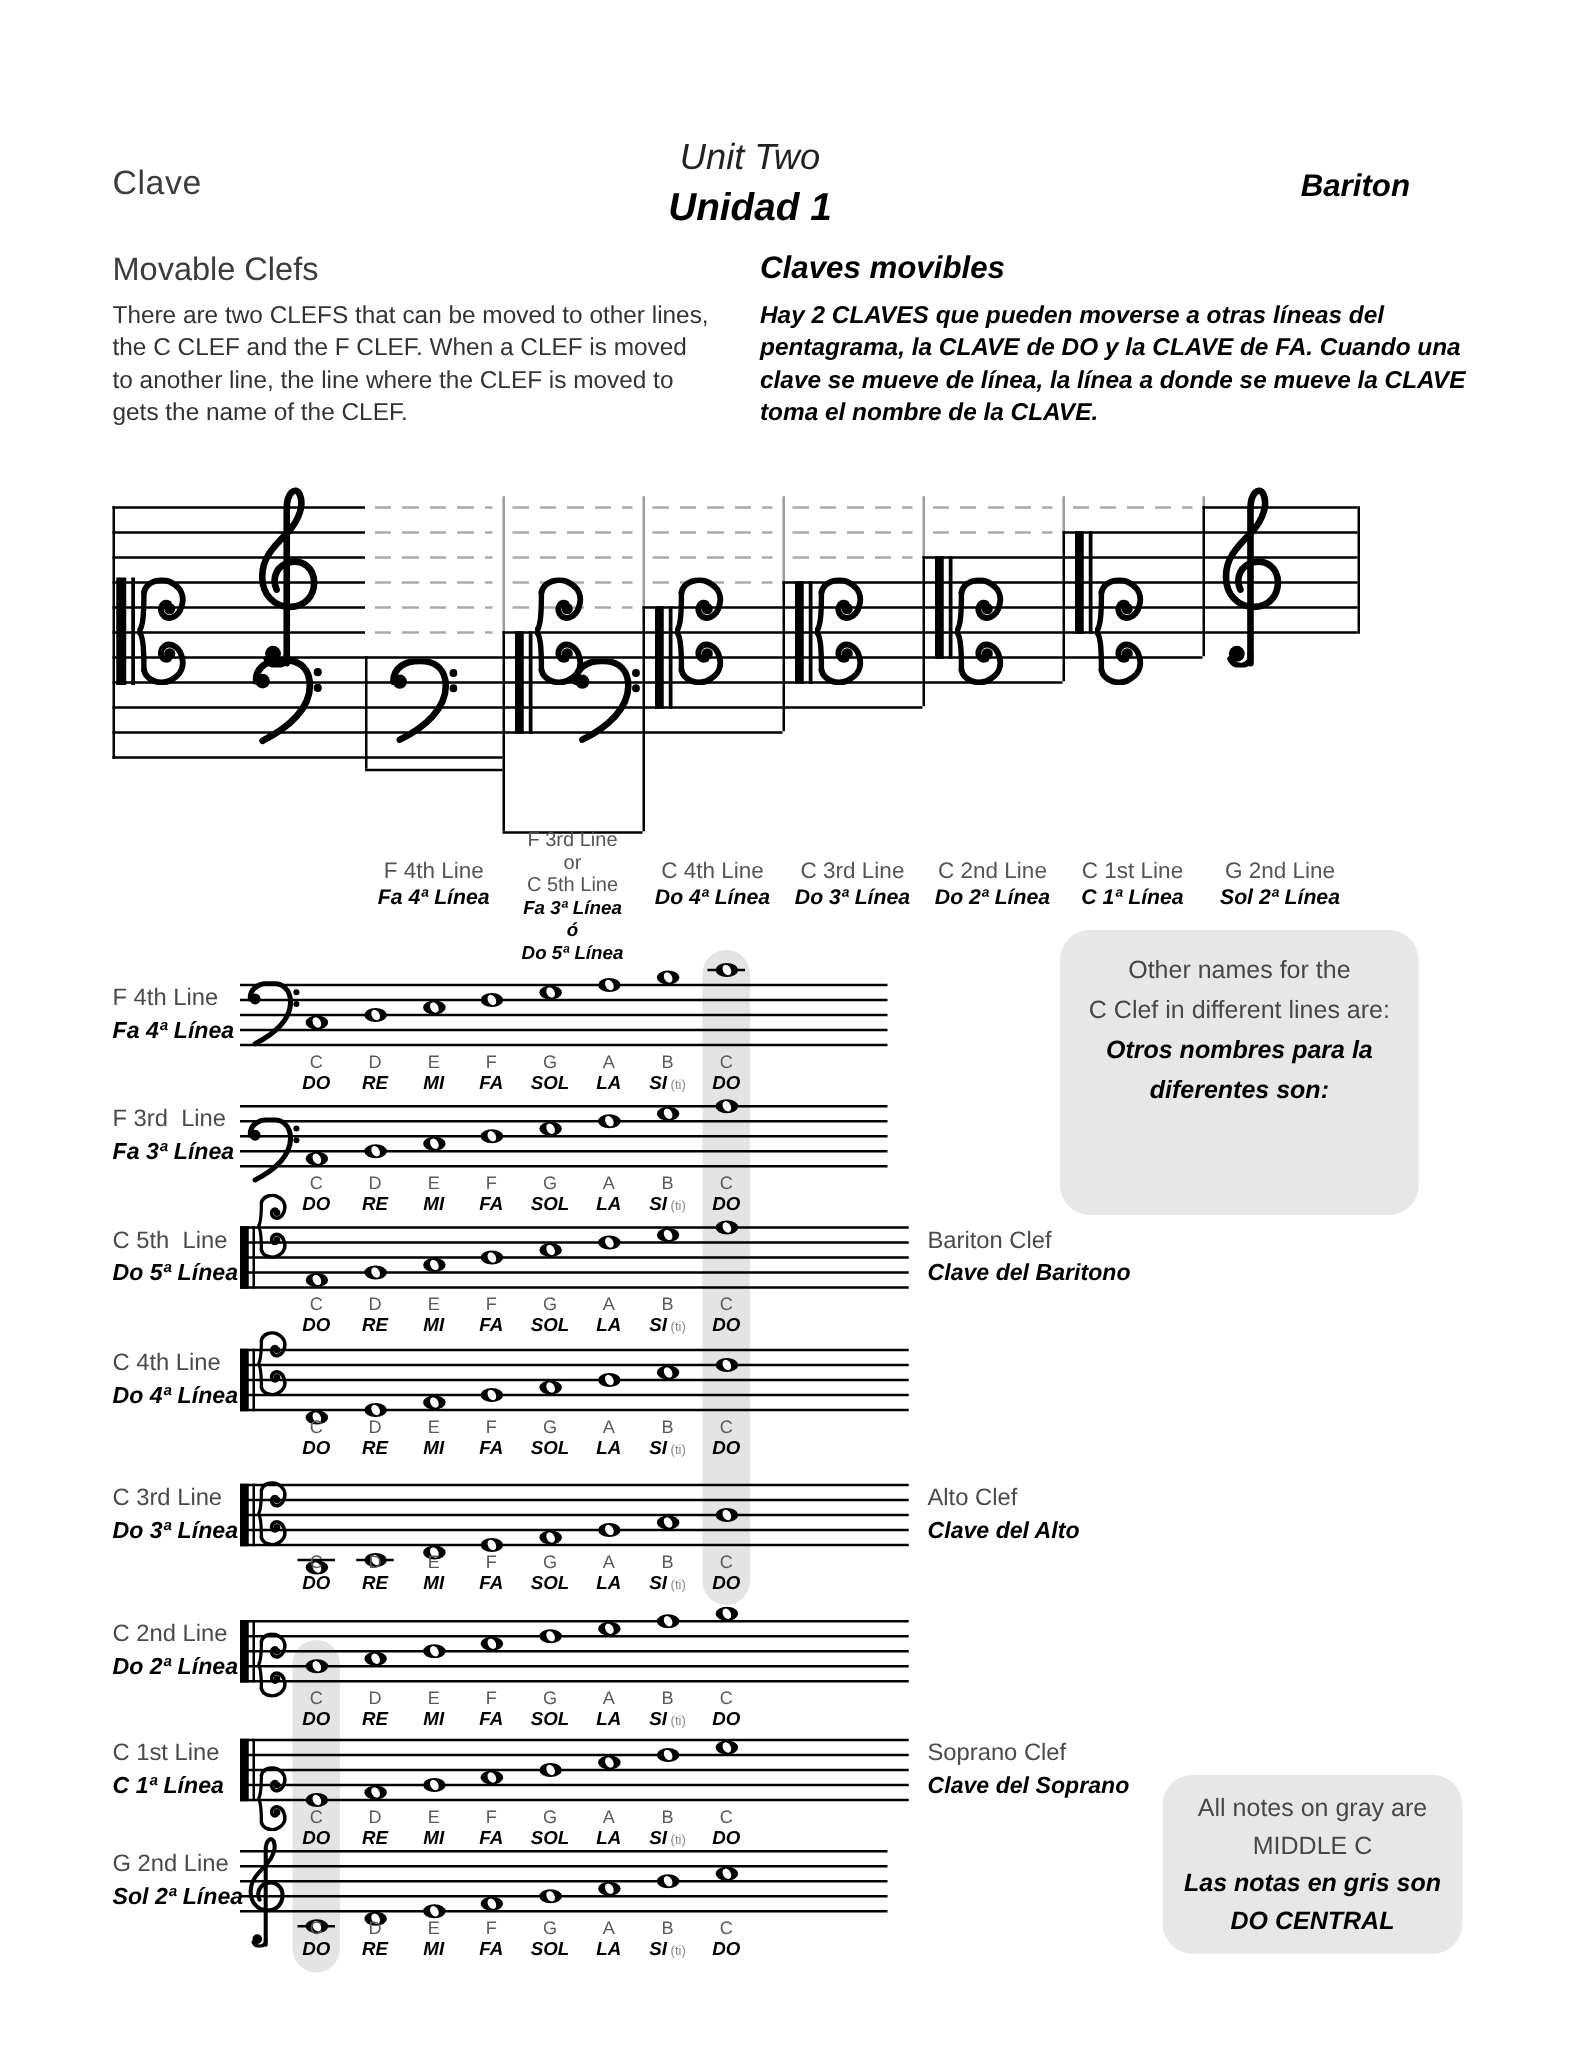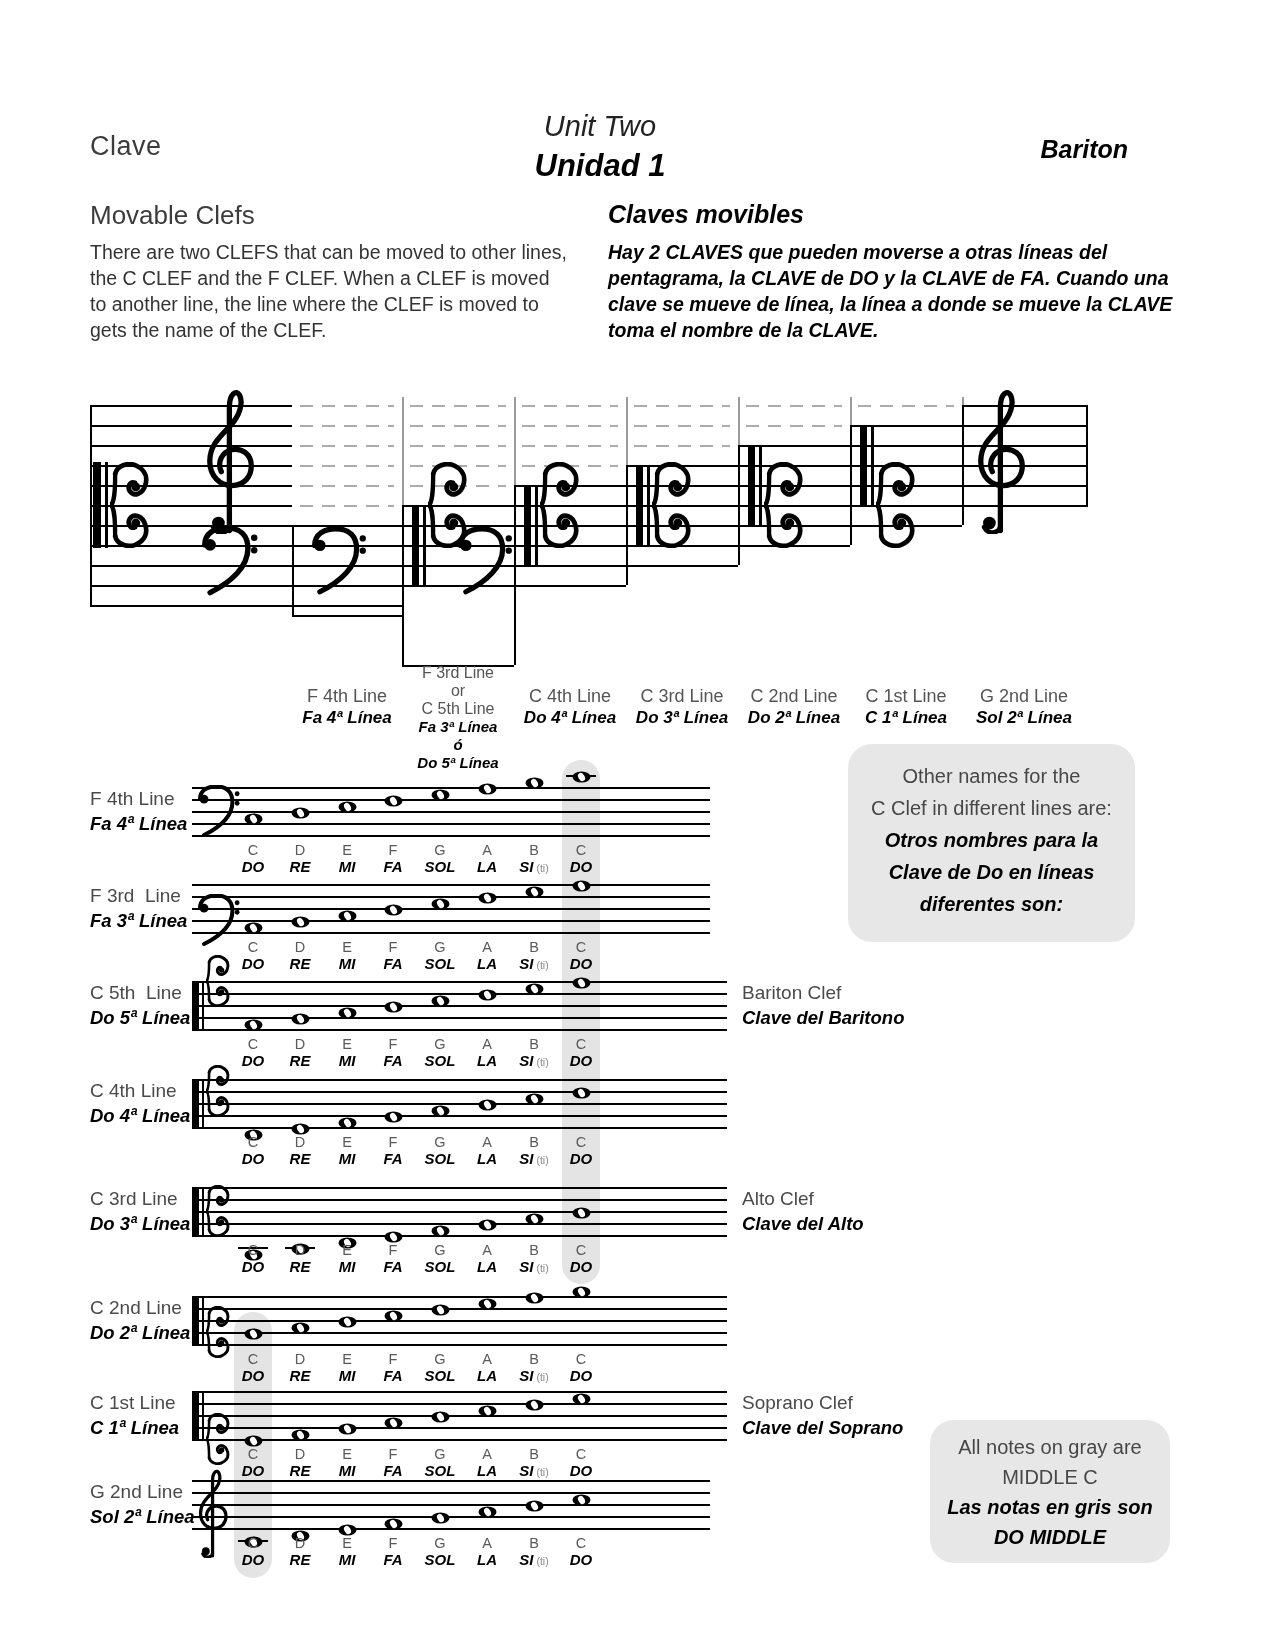--- a/index.html
+++ b/index.html
@@ -11,21 +11,21 @@
   .h-unidad{left:450px;top:148px;width:300px;text-align:center;font-size:31px;font-style:italic;font-weight:bold;color:#000;}
   .h-sonido{left:948px;top:135px;width:180px;text-align:right;font-size:25px;font-style:italic;font-weight:bold;color:#000;}
   .h-movable{left:90px;top:200px;font-size:26px;color:#3c3c3c;}
   .h-claves{left:608px;top:200px;font-size:25px;font-style:italic;font-weight:bold;color:#000;}
   .body-en{left:90px;top:239px;width:478px;font-size:19.5px;line-height:26px;color:#333;}
   .body-es{left:608px;top:239px;width:575px;font-size:19.5px;line-height:26px;
            font-style:italic;font-weight:bold;color:#000;}
   .callout{border-radius:24px;text-align:center;}
   .callout .c-en{font-size:20px;color:#474747;line-height:32px;}
   .callout .c-es{font-size:20px;color:#000;font-style:italic;font-weight:bold;line-height:32px;}
-  .co1{left:848px;top:744px;width:287px;height:198px;padding-top:16px;box-sizing:border-box;}
+  .co1{left:848px;top:744px;width:287px;height:228px;padding-top:16px;box-sizing:border-box;}
   .co2{left:930px;top:1420px;width:240px;height:143px;padding-top:12px;box-sizing:border-box;}
   .co2 .c-en,.co2 .c-es{line-height:30px;}
   
   .hl{position:absolute;border-radius:19px;}
   .tl-en{font-size:18px;color:#555;line-height:21px;}
   .tl-es{font-size:17px;color:#000;font-style:italic;font-weight:bold;line-height:21px;}
   .tl-sm .tl-en{font-size:16px;line-height:18px;}
   .tl-sm .tl-es{font-size:15px;line-height:18px;}
   .rowlab-en{font-size:19px;color:#4a4a4a;line-height:25px;white-space:pre-wrap;}
   .rowlab-es{font-size:18.5px;color:#000;font-style:italic;font-weight:bold;line-height:25px;white-space:pre-wrap;}
@@ -818,23 +818,22 @@
           <ellipse cx="9.5" cy="6" rx="3.1" ry="4.4" fill="#fff" transform="rotate(-30 9.5 6)"></ellipse>
         </svg></div>
       <div class="nl-letter" style="position: absolute; left: 553px; top: 1535px; width: 56px;">C</div>
       <div class="nl-sol" style="position: absolute; left: 553px; top: 1551px; width: 56px;">DO</div>
     </div>
 
   <div class="abs callout co1" id="callout1" style="background: rgb(231, 231, 231);">
     <div class="c-en">Other names for the</div>
     <div class="c-en">C Clef in different lines are:</div>
     <div class="c-es">Otros nombres para la</div>
-    <div class="c-es">Clave de Do en líneas</div>
     <div class="c-es">diferentes son:</div>
   </div>
 
   <div class="abs callout co2" id="callout2" style="background: rgb(231, 231, 231);">
     <div class="c-en">All notes on gray are</div>
     <div class="c-en">MIDDLE C</div>
     <div class="c-es">Las notas en gris son</div>
-    <div class="c-es">DO MIDDLE</div>
+    <div class="c-es">DO CENTRAL</div>
   </div>
 </div>
 
 </body></html>

